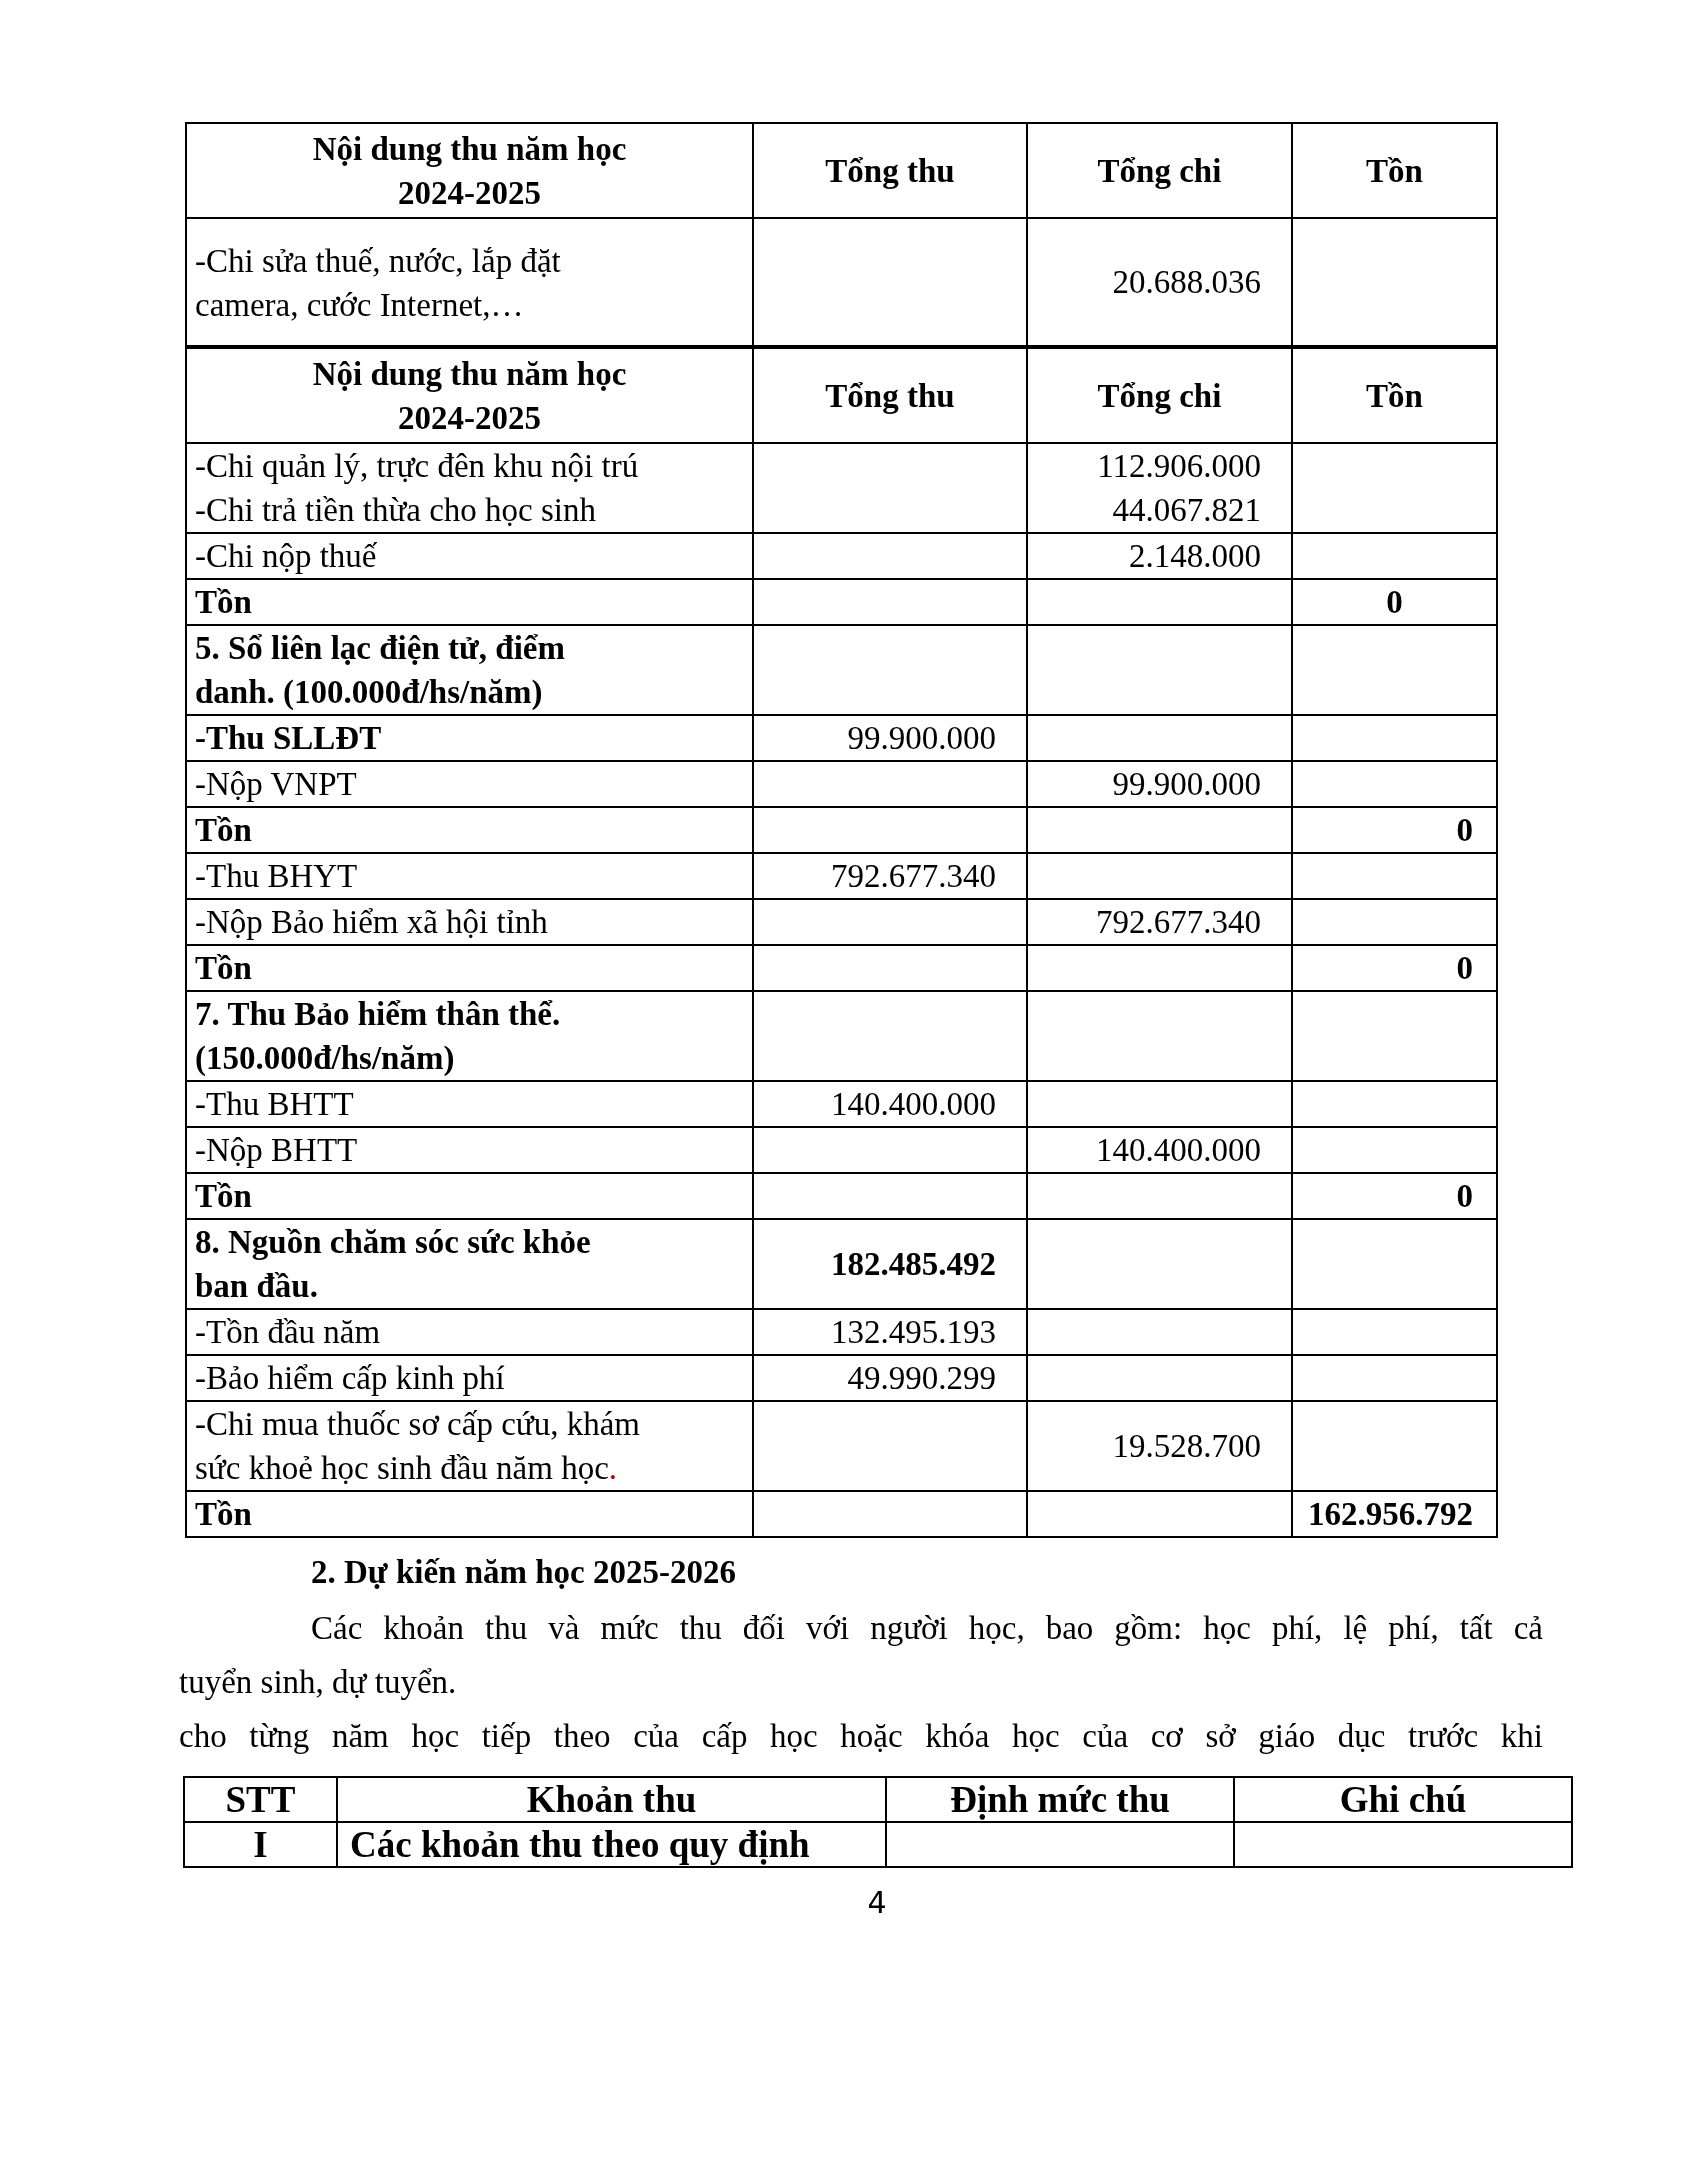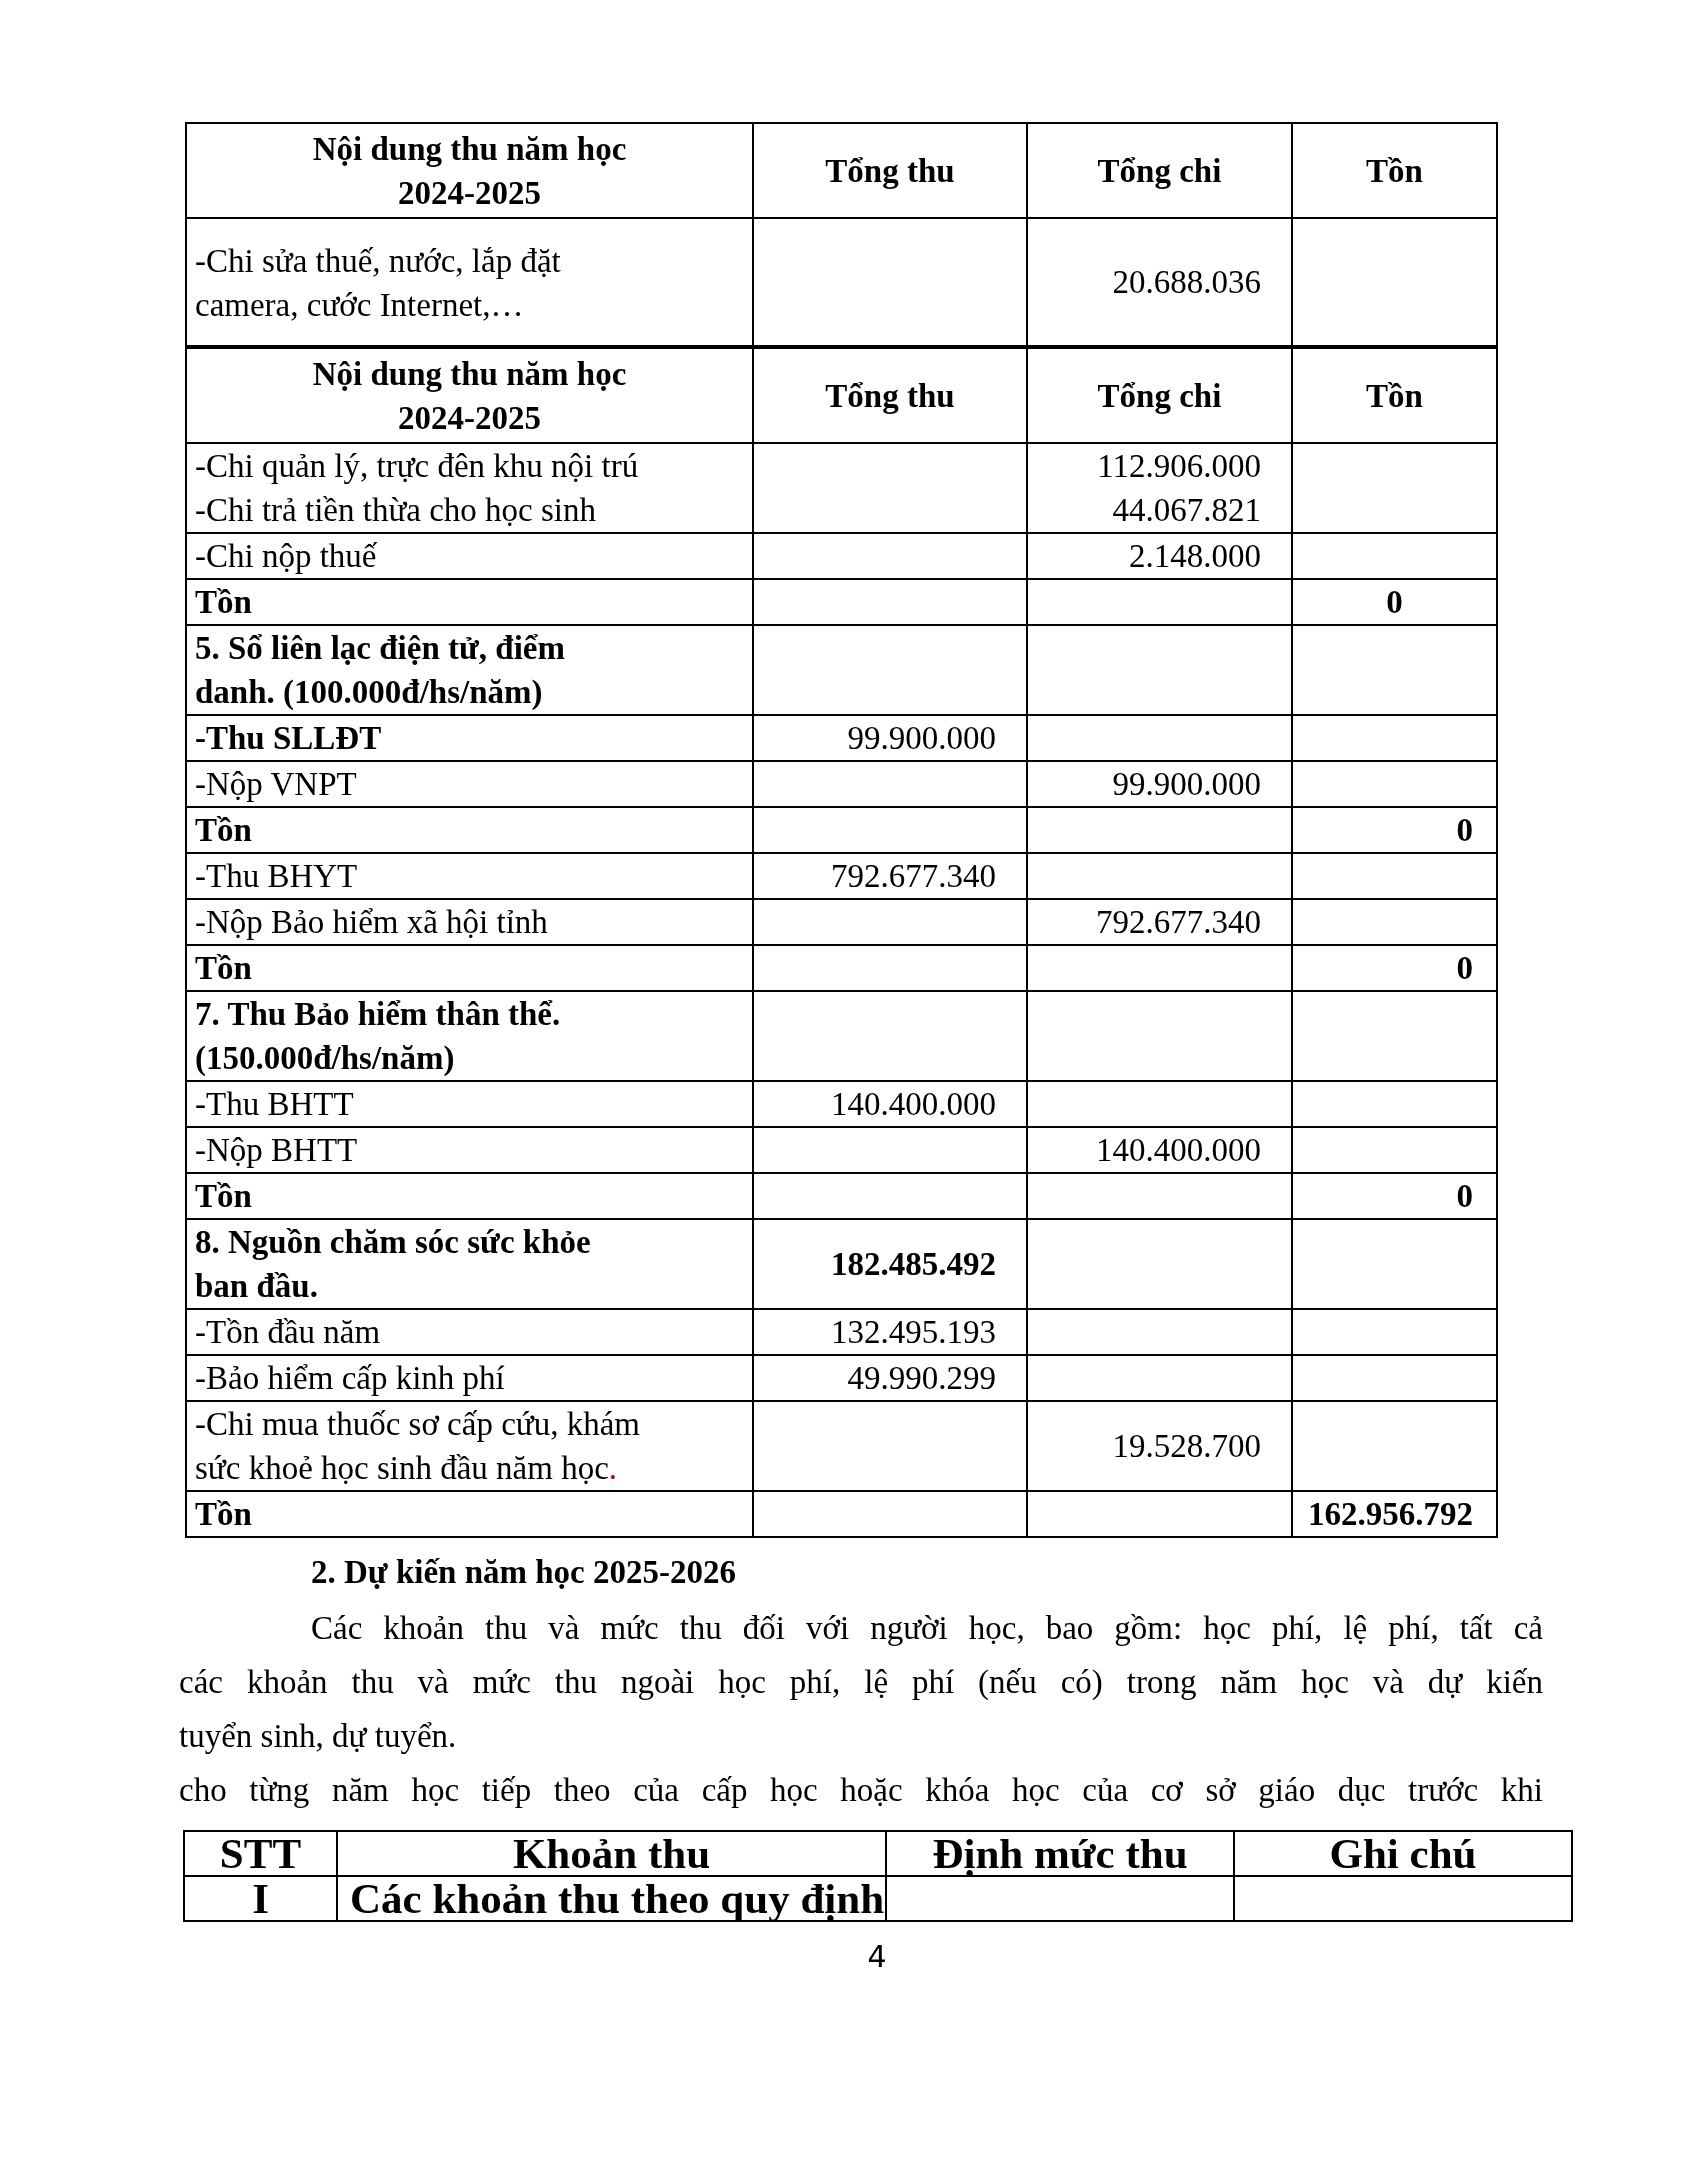--- a/index.html
+++ b/index.html
@@ -63,21 +63,21 @@
 
   
   .table-c-wrap { margin-left: 183px; width: 1391px; margin-top: 13.2px; }
   table.plan {
     border-collapse: collapse;
     table-layout: fixed;
     width: 1388px;
   }
   table.plan td {
     border: 2.6px solid #000000;
-    font-size: 43px;
+    font-size: 37px;
     line-height: 42px;
     height: 45px;
     vertical-align: middle;
   }
   table.plan td.c { text-align: center; }
   table.plan td.l { text-align: left; padding-left: 12px; }
 
   
   .page-number {
     margin-left: 183px;
@@ -294,21 +294,20 @@
         <td class="ton-right bold">162.956.792</td>
       </tr>
     </tbody>
       </table>
   </div>
 
   <div class="text-block">
     <div class="section-heading">2. Dự kiến năm học 2025-2026</div>
     <div class="para">
       <div class="pline first">Các khoản thu và mức thu đối với người học, bao gồm: học phí, lệ phí, tất cả</div>
-      <div class="pline">các khoản thu và mức thu ngoài học phí, lệ phí (nếu có) trong năm học và dự kiến</div>
       <div class="pline last">tuyển sinh, dự tuyển.</div>
       <div class="pline">cho từng năm học tiếp theo của cấp học hoặc khóa học của cơ sở giáo dục trước khi</div>
     </div>
   </div>
 
   <div class="table-c-wrap">
     <table class="plan">
       <colgroup>
           <col style="width:153px">
           <col style="width:549px">

